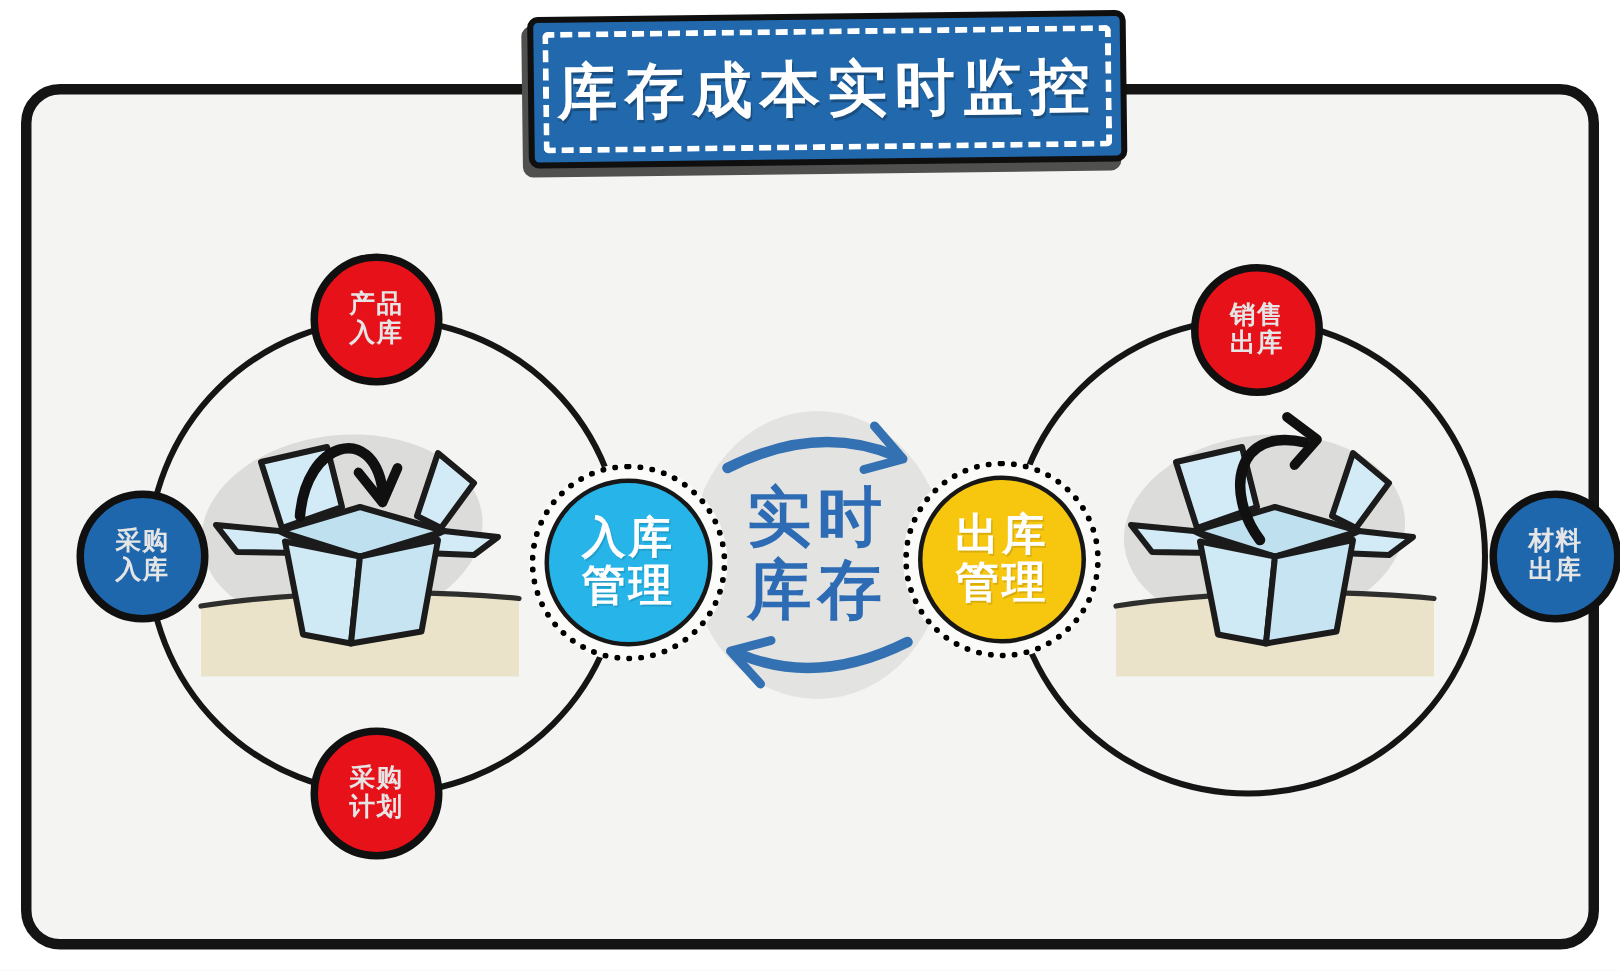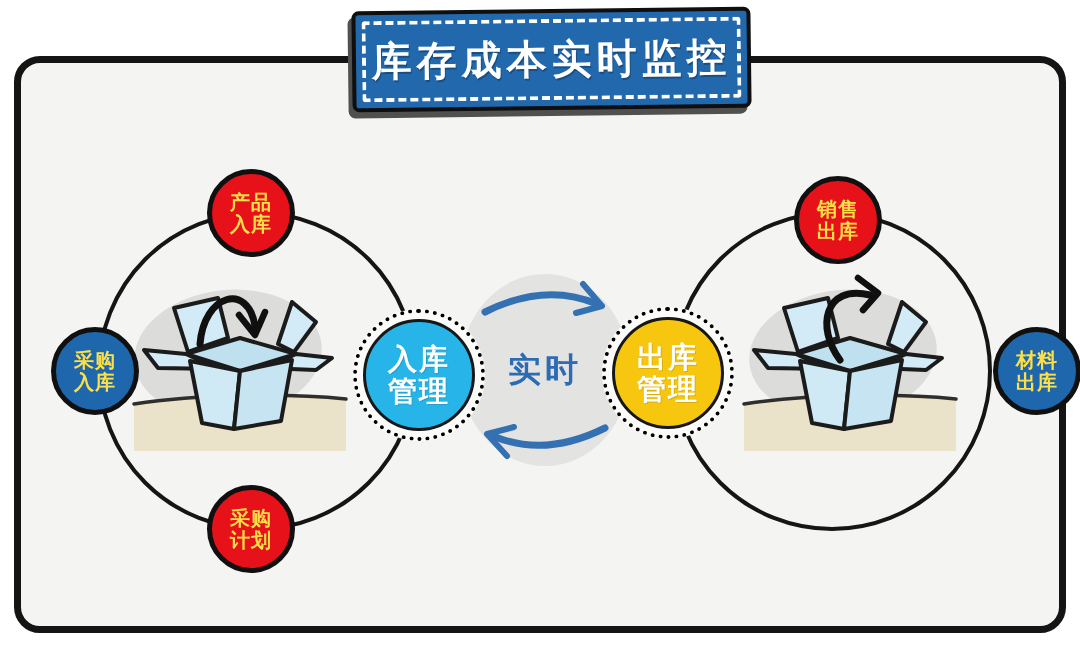--- a/index.html
+++ b/index.html
@@ -50,21 +50,21 @@
   .scene-right{left:738px;top:268px;}
 
   
   .node{
     position:absolute;width:88px;height:88px;border-radius:50%;
     box-sizing:border-box;border:5px solid #101010;
     display:flex;flex-direction:column;align-items:center;justify-content:center;
     z-index:10;
   }
   .node span{
-    color:#fde047;font-size:20px;font-weight:bold;line-height:1.1;
+    color:#e5e5e5;font-size:17px;font-weight:bold;line-height:1.1;
     letter-spacing:1px;white-space:nowrap;
   }
 
   
   .hub{
     position:absolute;width:132px;height:132px;border-radius:50%;
     box-sizing:border-box;border:4px dotted #000000;background:#fbfbfa;
     display:flex;align-items:center;justify-content:center;
     z-index:12;
   }
@@ -83,21 +83,21 @@
     position:absolute;left:460px;top:274px;width:170px;height:192px;
     border-radius:50%;background:#e3e3e1;z-index:6;
   }
   .cycle-arrows{position:absolute;left:452px;top:266px;z-index:7;}
   .center-label{
     position:absolute;left:460px;top:274px;width:170px;height:192px;
     display:flex;flex-direction:column;align-items:center;justify-content:center;
     z-index:8;
   }
   .center-label span{
-    font-size:33px;font-weight:bold;line-height:1.15;letter-spacing:4px;
+    font-size:43px;font-weight:bold;line-height:1.15;letter-spacing:4px;
     white-space:nowrap;
   }
 </style>
 </head>
 <body>
 
 <div class="stage">
 
   <div class="card"></div>
 
@@ -146,20 +146,21 @@
   <svg class="cycle-arrows" width="186" height="208" viewBox="0 0 186 208">
     <g stroke="#3471b2" fill="none" stroke-linecap="round" stroke-linejoin="round">
       <path d="M33,46 Q93,16 145,38" stroke-width="7"></path>
       <path d="M131,18 L150,40 L124,47" stroke-width="6"></path>
       <path d="M153,162 Q93,192 41,170" stroke-width="7"></path>
       <path d="M55,190 L35,168 L62,161" stroke-width="6"></path>
     </g>
   </svg>
   <div class="center-label">
     <span style="color: rgb(45, 108, 180);">实时</span>
+    <span style="color: rgb(45, 108, 180);">库存</span>
   </div>
 
   <div class="node" style="left: 207px; top: 169px; background-color: rgb(231, 17, 26);">
     <span>产品</span>
     <span>入库</span>
   </div>
   <div class="node" style="left: 51px; top: 327px; background-color: rgb(30, 103, 173);">
     <span>采购</span>
     <span>入库</span>
   </div>

